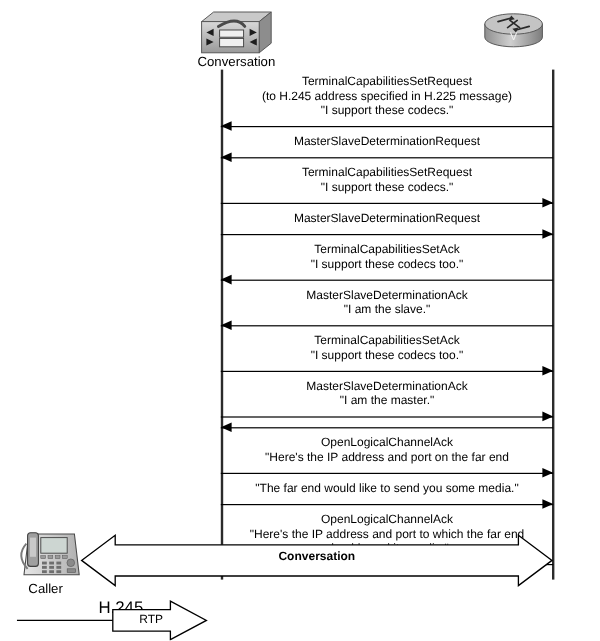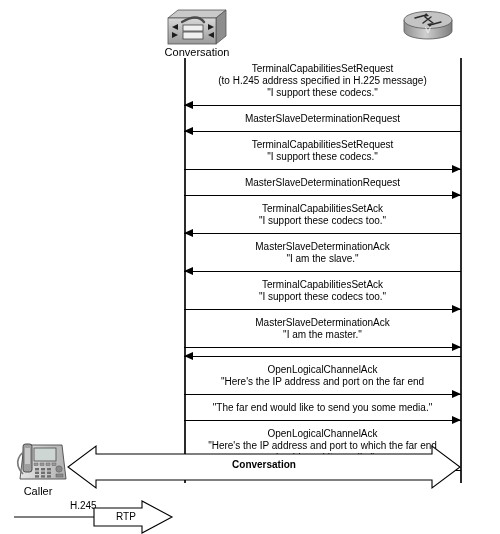--- a/index.html
+++ b/index.html
@@ -133,23 +133,23 @@
 
   
   #legend { position: absolute; left: 14px; top: 500px; }
   .legend-item {
     position: absolute;
     top: 0;
   }
   #legend-h245 { left: 0px; width: 150px; height: 34px; }
   #legend-h245-label {
     position: absolute;
-    left: 56px;
+    left: 68px;
     top: 0px;
-    font-size: 10px;
+    font-size: 14px;
     line-height: 12px;
   }
   #legend-rtp { left: 78px; width: 90px; height: 34px; }
   #legend-rtp-label {
     position: absolute;
     left: 0;
     top: 11px;
     width: 68px;
     text-align: center;
     font-size: 10px;

